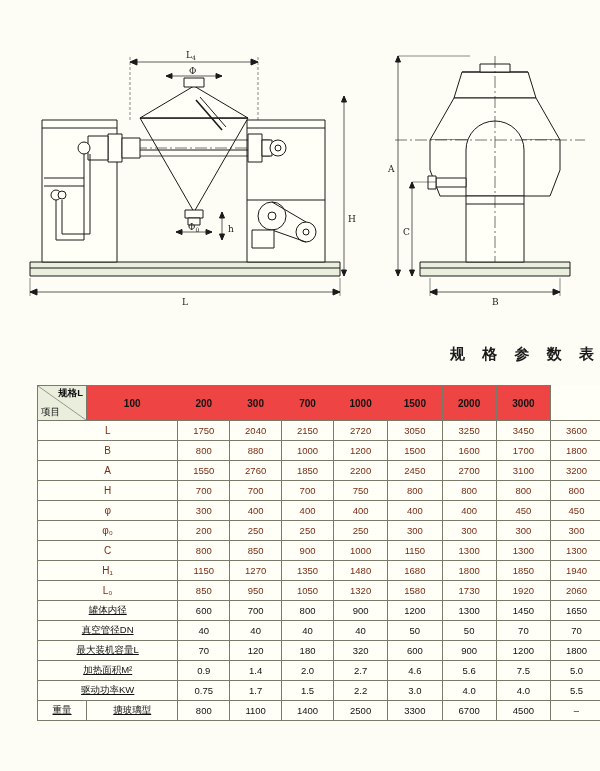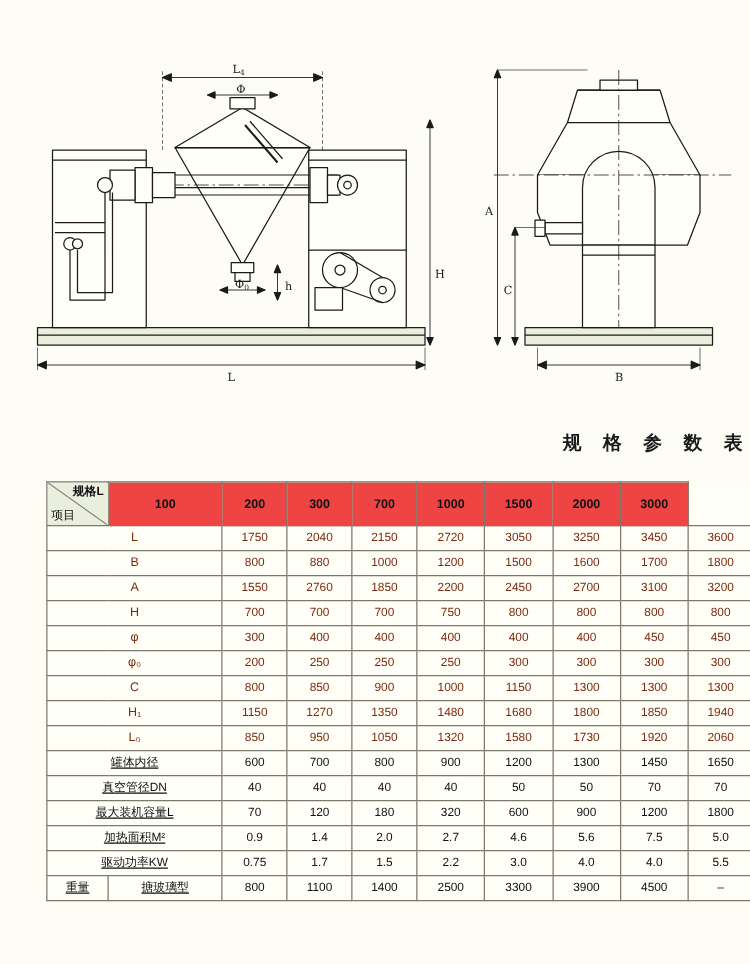--- a/index.html
+++ b/index.html
@@ -393,18 +393,18 @@
     </tr>
 
     <tr>
       <td class="rowlabel rowlabel-cn" rowspan="1">重量</td>
       <td class="rowlabel rowlabel-cn">搪玻璃型</td>
       <td class="val-dark">800</td>
       <td class="val-dark">1100</td>
       <td class="val-dark">1400</td>
       <td class="val-dark">2500</td>
       <td class="val-dark">3300</td>
-      <td class="val-dark">3900</td>
+      <td class="val-dark">6700</td>
       <td class="val-dark">4500</td>
       <td class="val-dark">–</td>
     </tr>
   </tbody>
 </table>
 
 </body></html>

